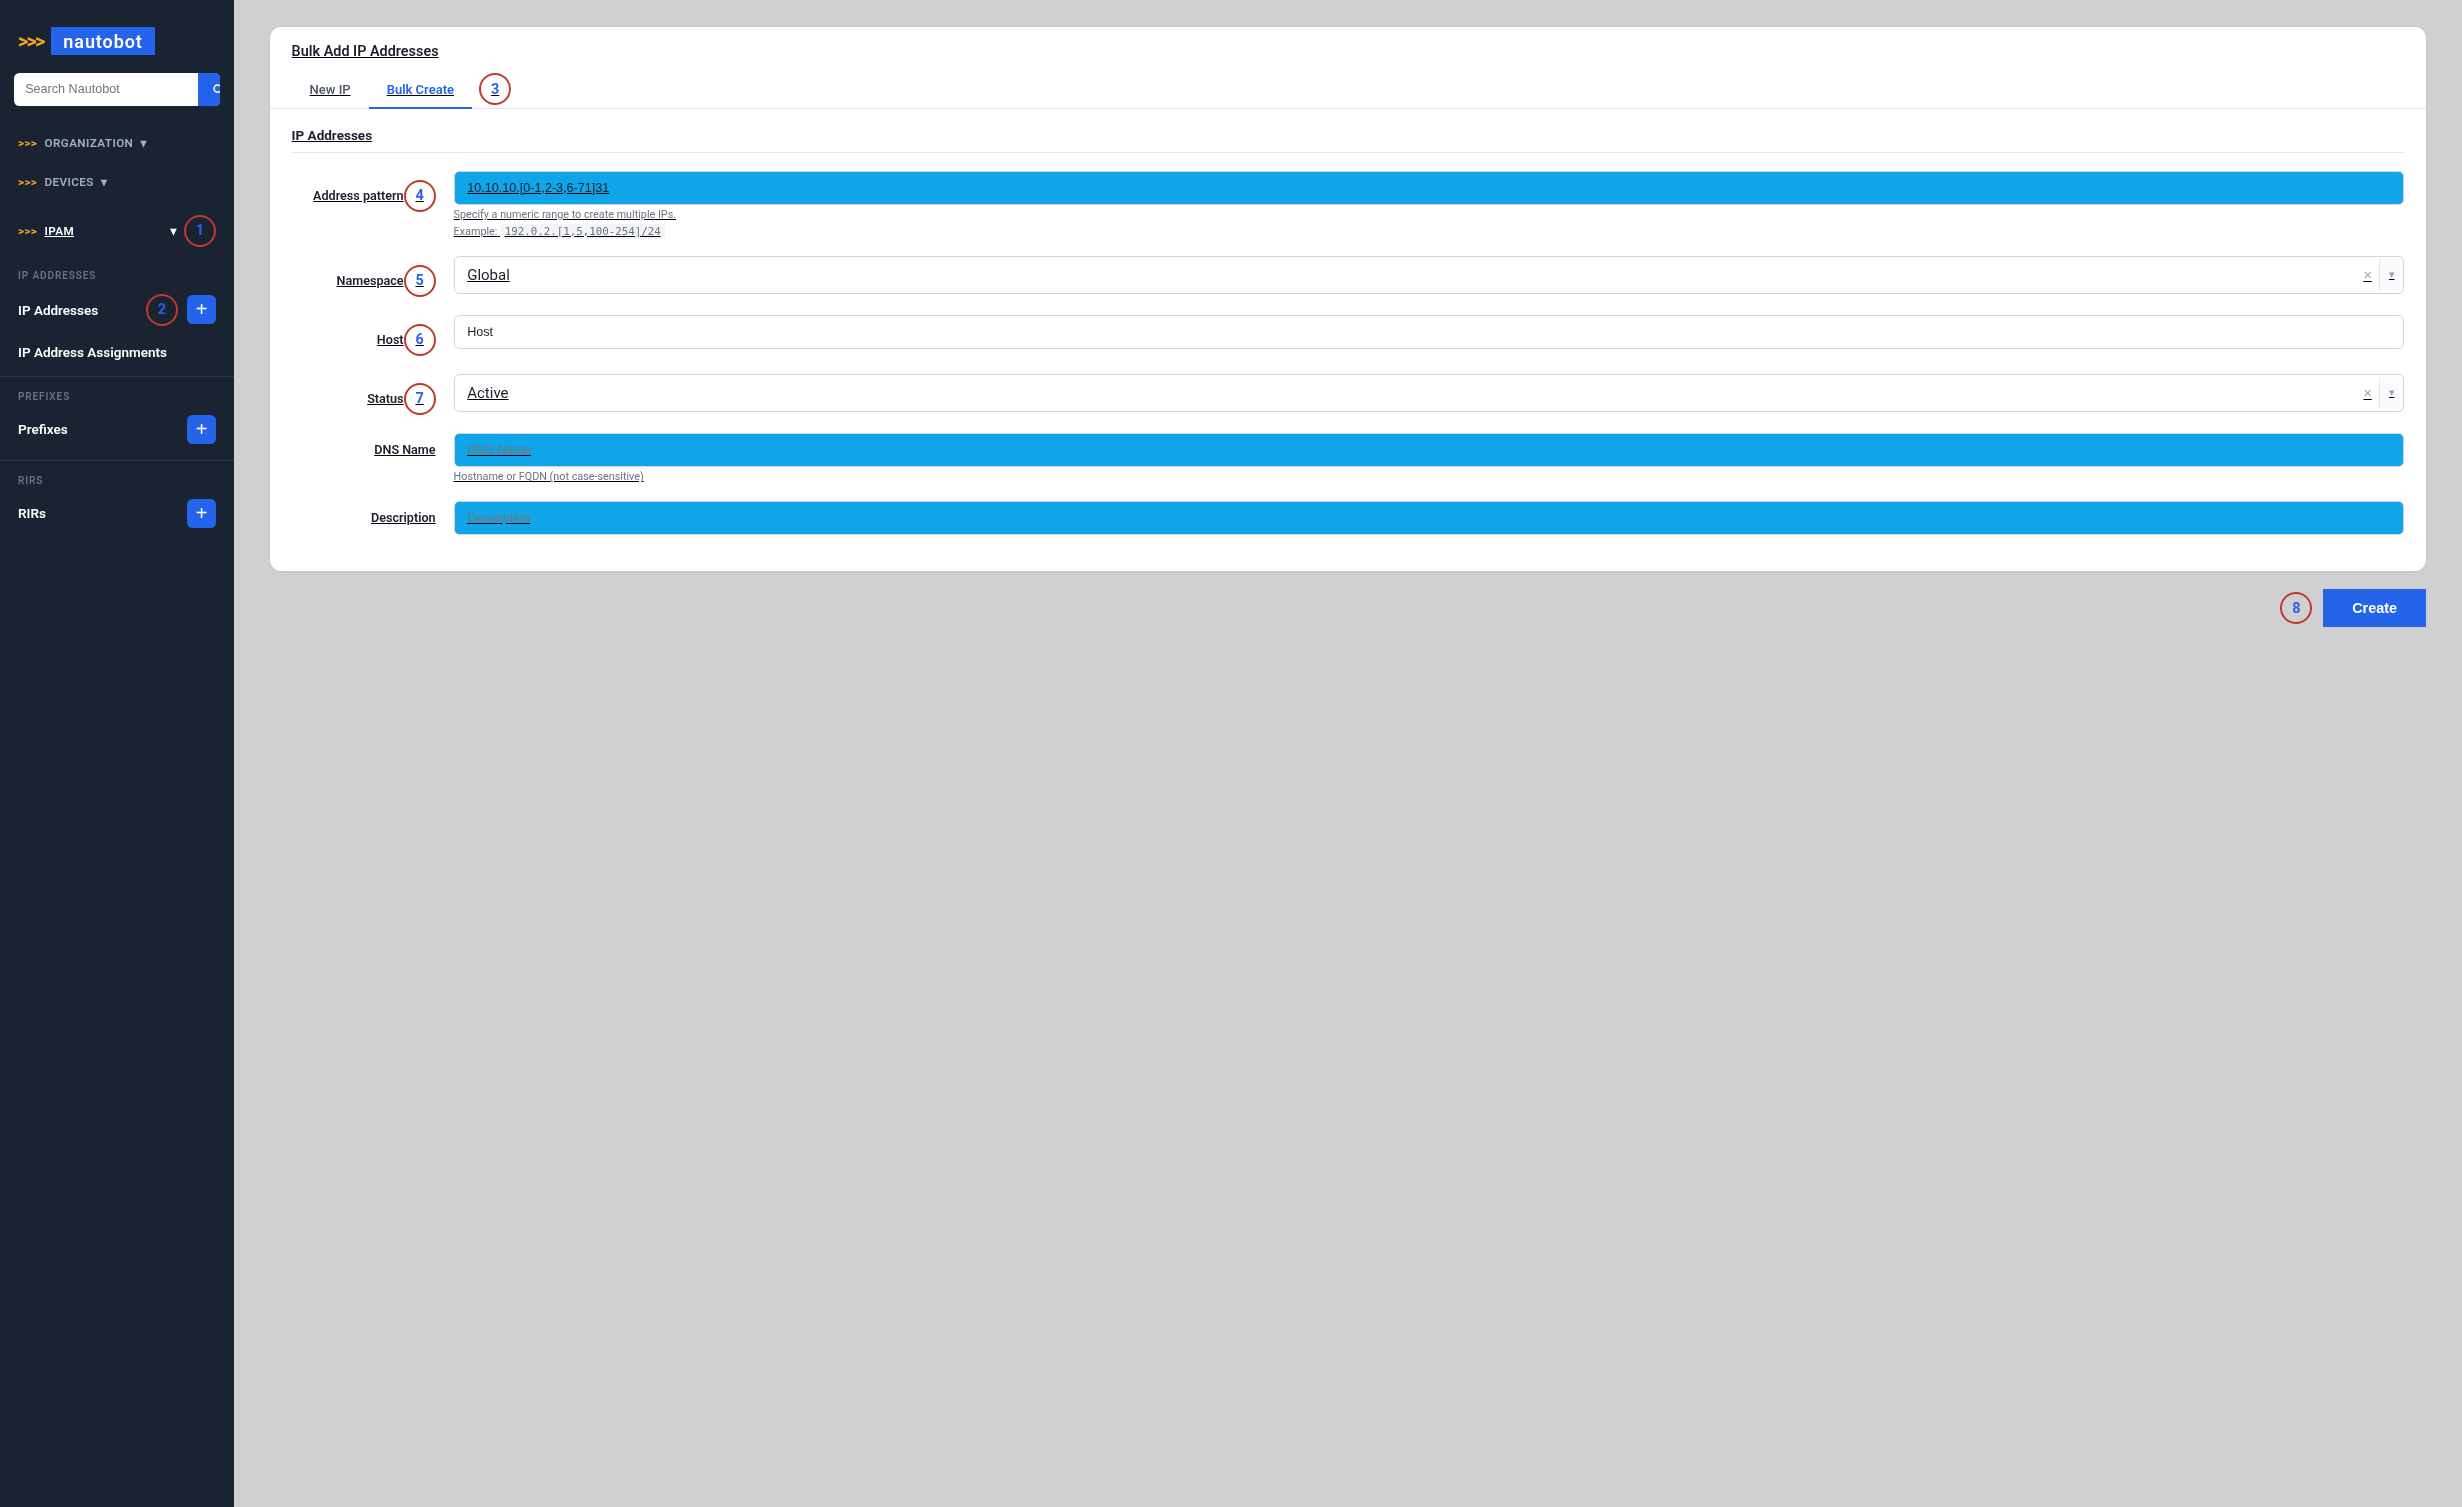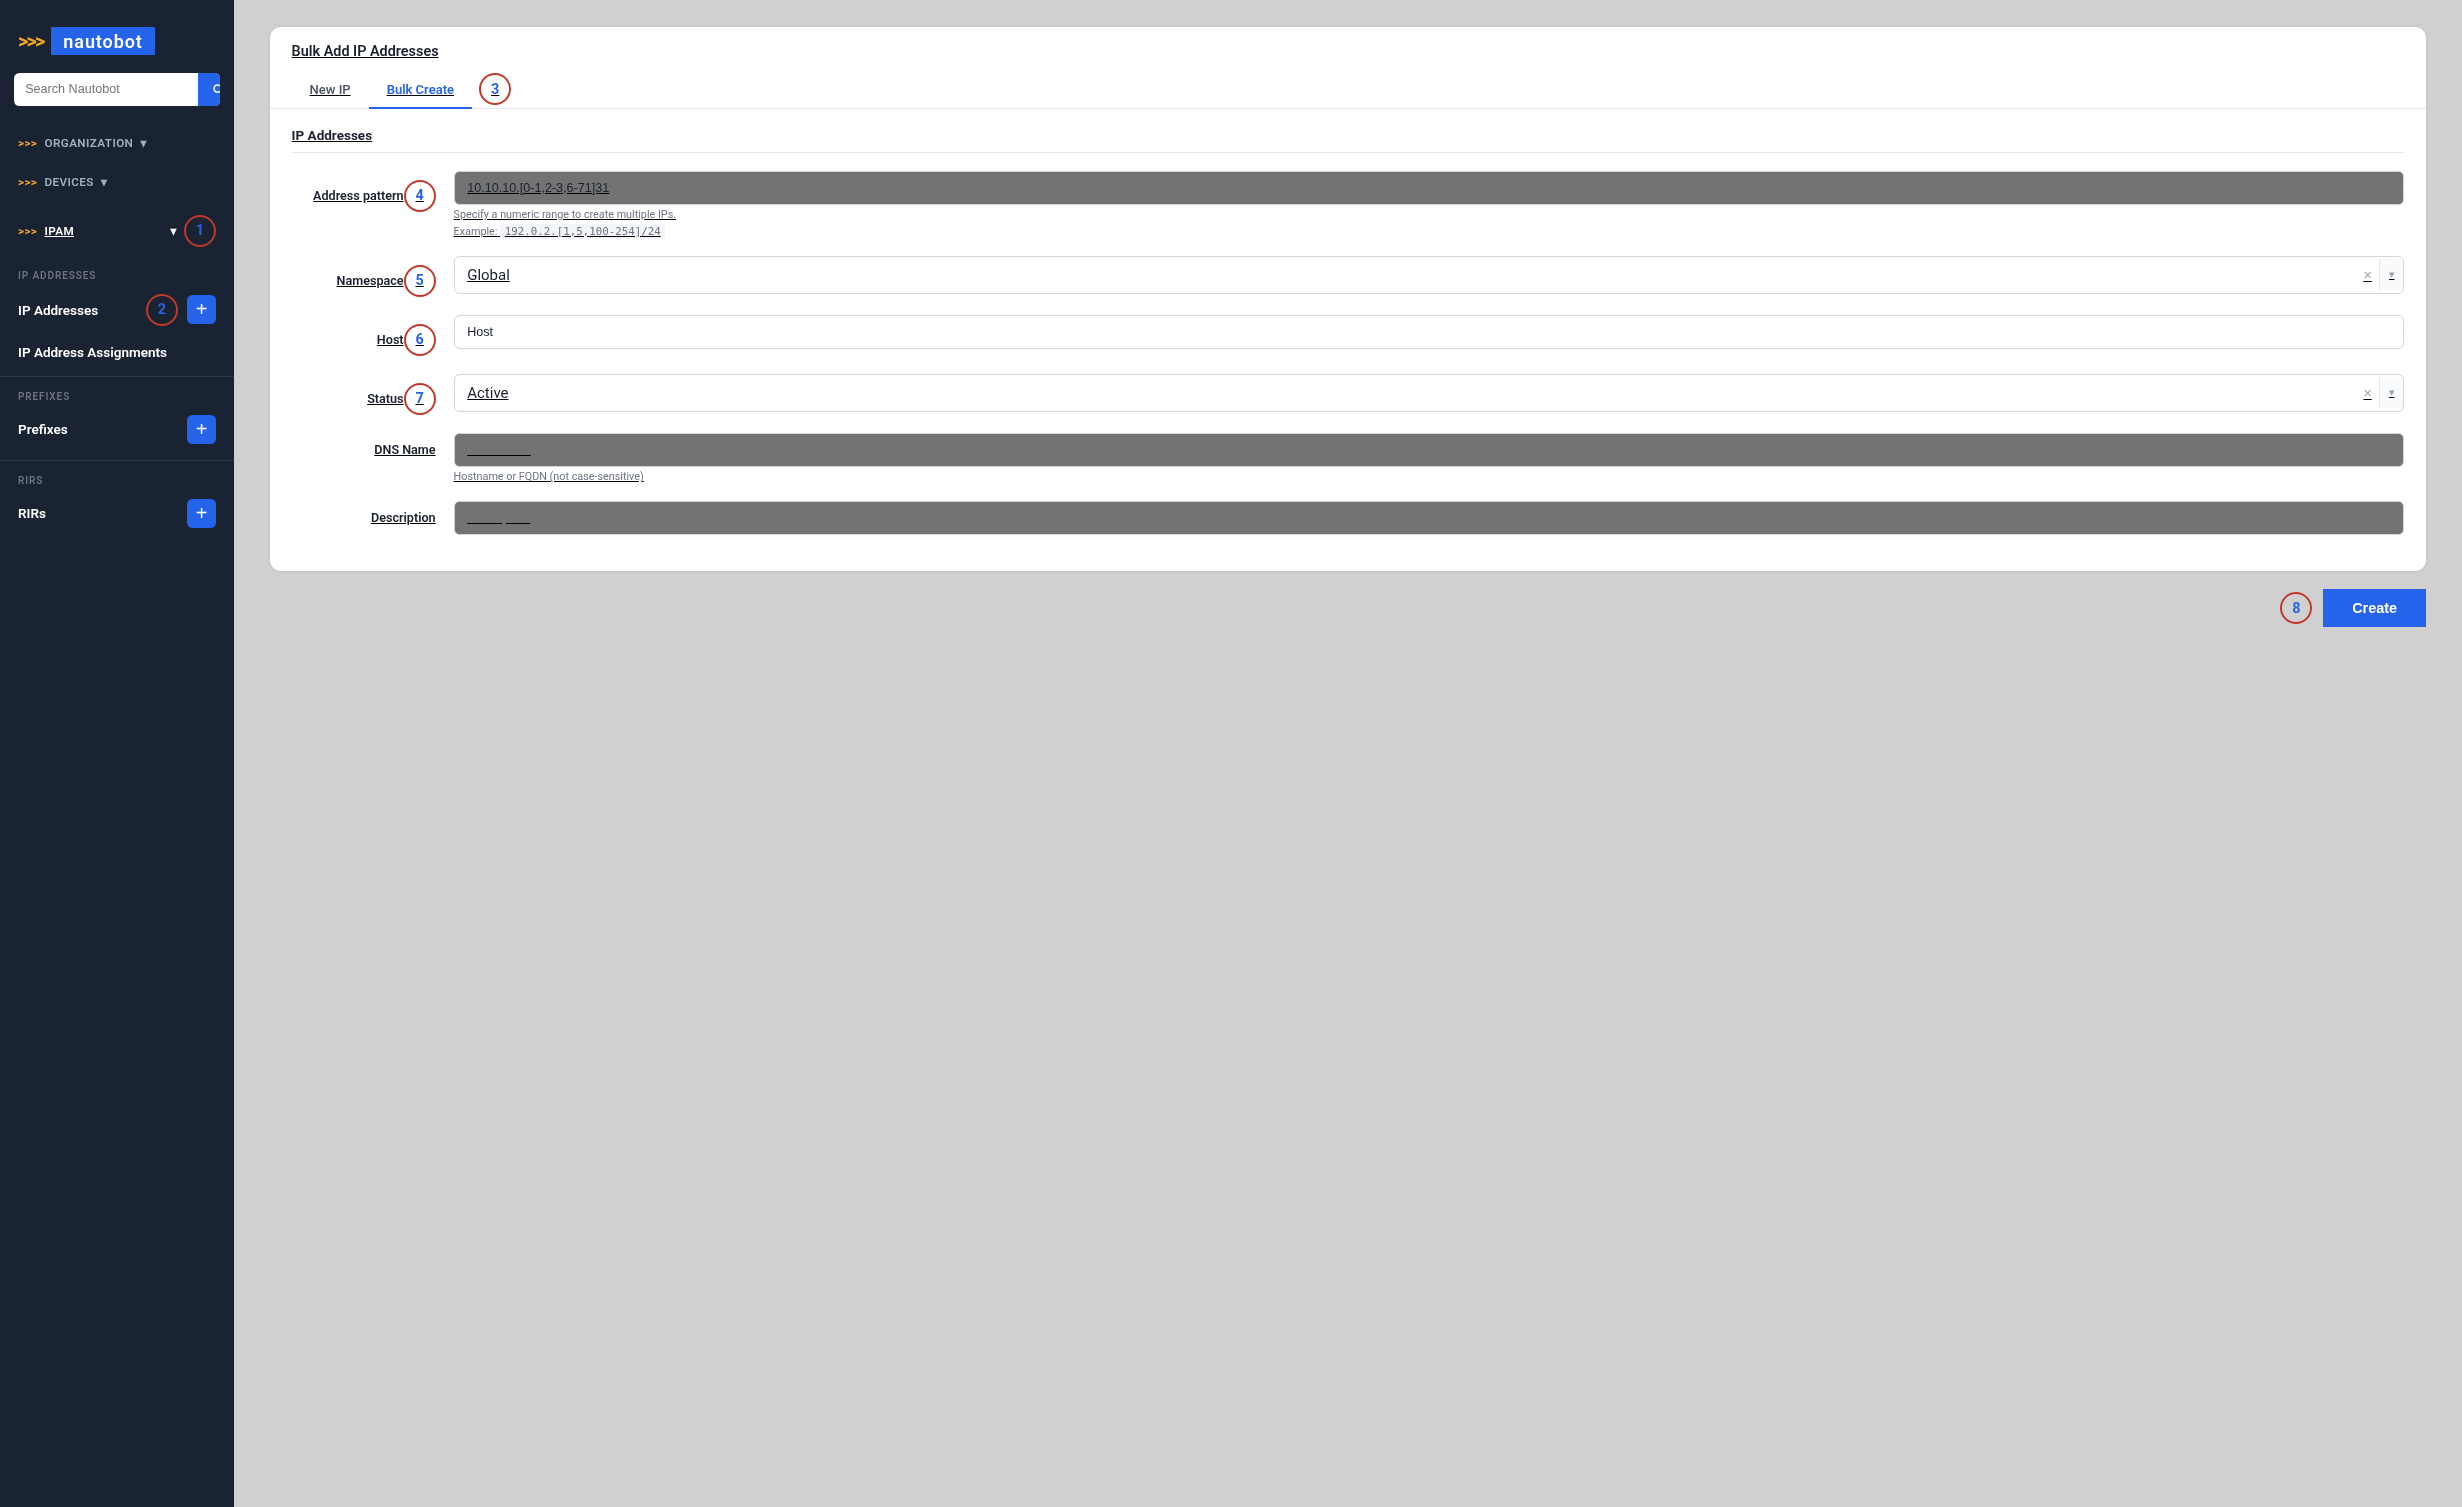--- a/index.html
+++ b/index.html
@@ -253,21 +253,21 @@
     }
 
     .form-input {
       width: 100%;
       padding: 9px 12.6px;
       border: 0.9px solid #d1d5db;
       border-radius: 5.4px;
       font-size: 12.6px;
       color: #1a202c;
       outline: none;
-      background: #737373;
+      background: #0ea5e9;
     }
 
     .form-hint {
       font-size: 10.8px;
       color: #6b7280;
     }
 
     .form-hint code {
       font-family: monospace;
       background: #f3f4f6;

